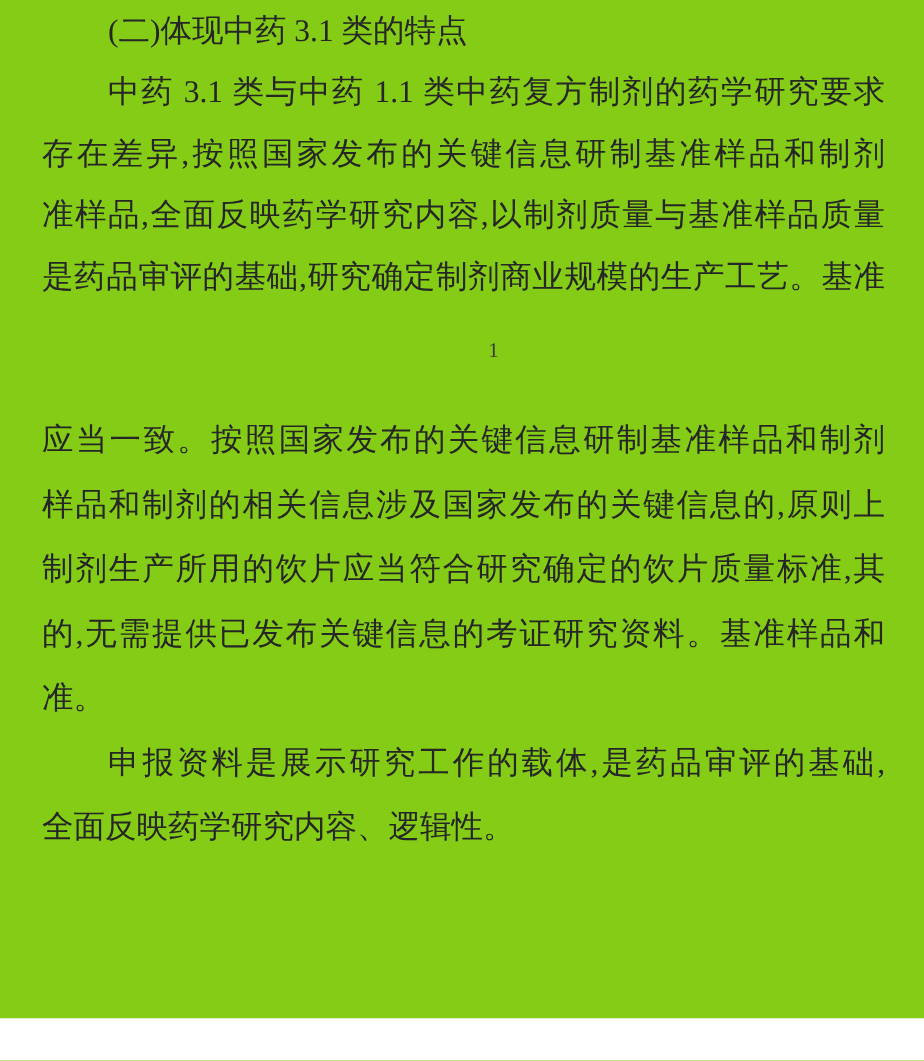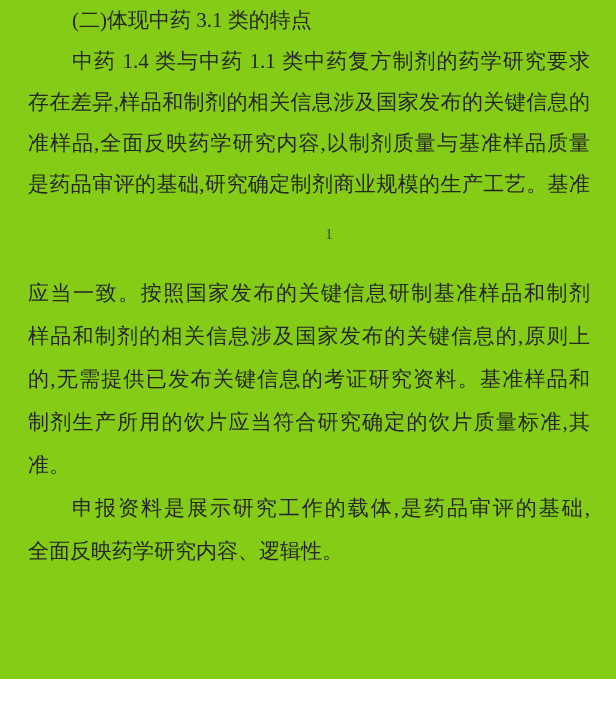--- a/index.html
+++ b/index.html
@@ -44,31 +44,31 @@
     color: #3a3a3a;
   }
 </style>
 </head>
 <body>
 
 <div class="page">
 
   <div class="text-block block-a">
     <div class="line indent">(二)体现中药 3.1 类的特点</div>
-    <div class="line indent just">中药 1.4 类与中药 1.1 类中药复方制剂的药学研究要求</div>
-    <div class="line just">存在差异,样品和制剂的相关信息涉及国家发布的关键信息的</div>
+    <div class="line indent just">中药 3.1 类与中药 1.1 类中药复方制剂的药学研究要求</div>
+    <div class="line just">存在差异,按照国家发布的关键信息研制基准样品和制剂</div>
     <div class="line just">准样品,全面反映药学研究内容,以制剂质量与基准样品质量</div>
     <div class="line just">是药品审评的基础,研究确定制剂商业规模的生产工艺。基准</div>
   </div>
 
   <div class="page-number">1</div>
 
   <div class="text-block block-b">
     <div class="line just">应当一致。按照国家发布的关键信息研制基准样品和制剂</div>
     <div class="line just">样品和制剂的相关信息涉及国家发布的关键信息的,原则上</div>
+    <div class="line just">制剂生产所用的饮片应当符合研究确定的饮片质量标准,其</div>
     <div class="line just">的,无需提供已发布关键信息的考证研究资料。基准样品和</div>
-    <div class="line just">制剂生产所用的饮片应当符合研究确定的饮片质量标准,其</div>
     <div class="line">准。</div>
     <div class="line indent just">申报资料是展示研究工作的载体,是药品审评的基础,</div>
     <div class="line">全面反映药学研究内容、逻辑性。</div>
   </div>
 
 </div>
 
 </body></html>

